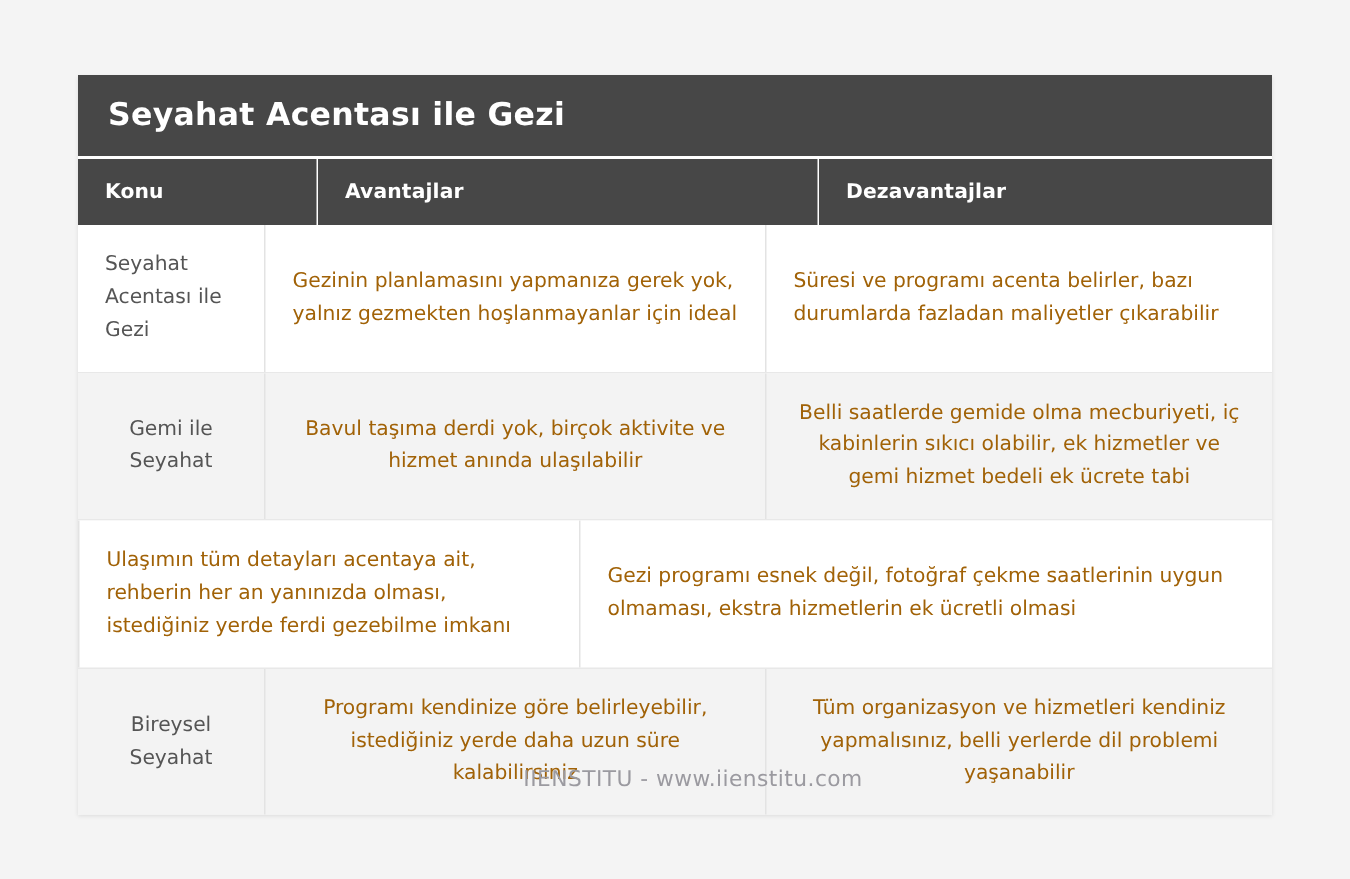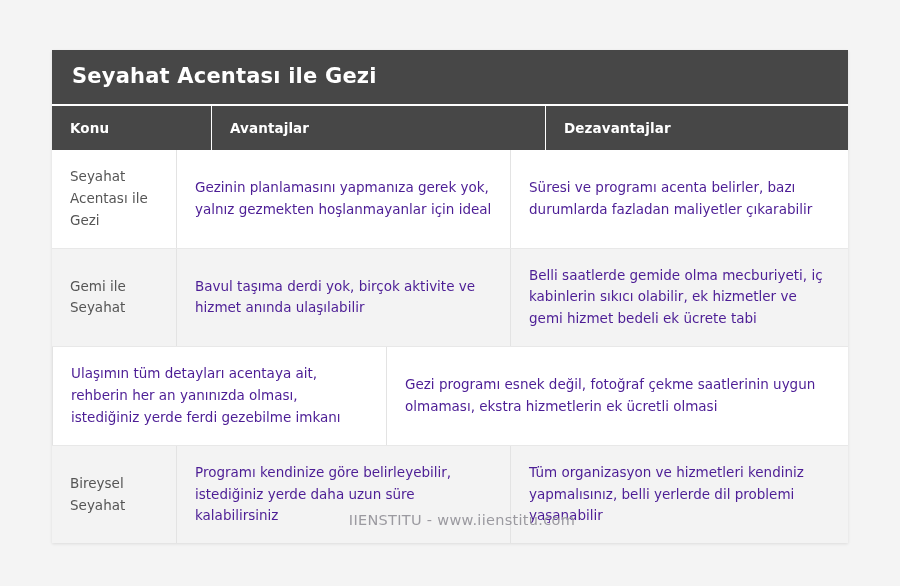--- a/index.html
+++ b/index.html
@@ -77,29 +77,29 @@
   }
 
   
   .body-rows { display: block; }
   .row {
     display: flex;
     align-items: stretch;
     border-bottom: 1px solid #e8e8e8;
     background: #ffffff;
   }
-  .row.alt { background: #f3f3f3; }
+  .row.alt { background: #f3f3f3; text-align: center; }
   .row:last-child { border-bottom: none; }
 
   .cell {
     padding: 16px 18px;
     box-sizing: border-box;
     font-size: 13.5px;
     line-height: 1.62;
-    color: #4c1d95;
+    color: #a16207;
     display: flex;
     align-items: center;
   }
   .cell.c1 {
     width: 124px; flex: 0 0 124px;
     color: #555555;
   }
   .cell.c2 {
     width: 334px; flex: 0 0 334px;
     border-left: 1px solid #e3e3e3;

